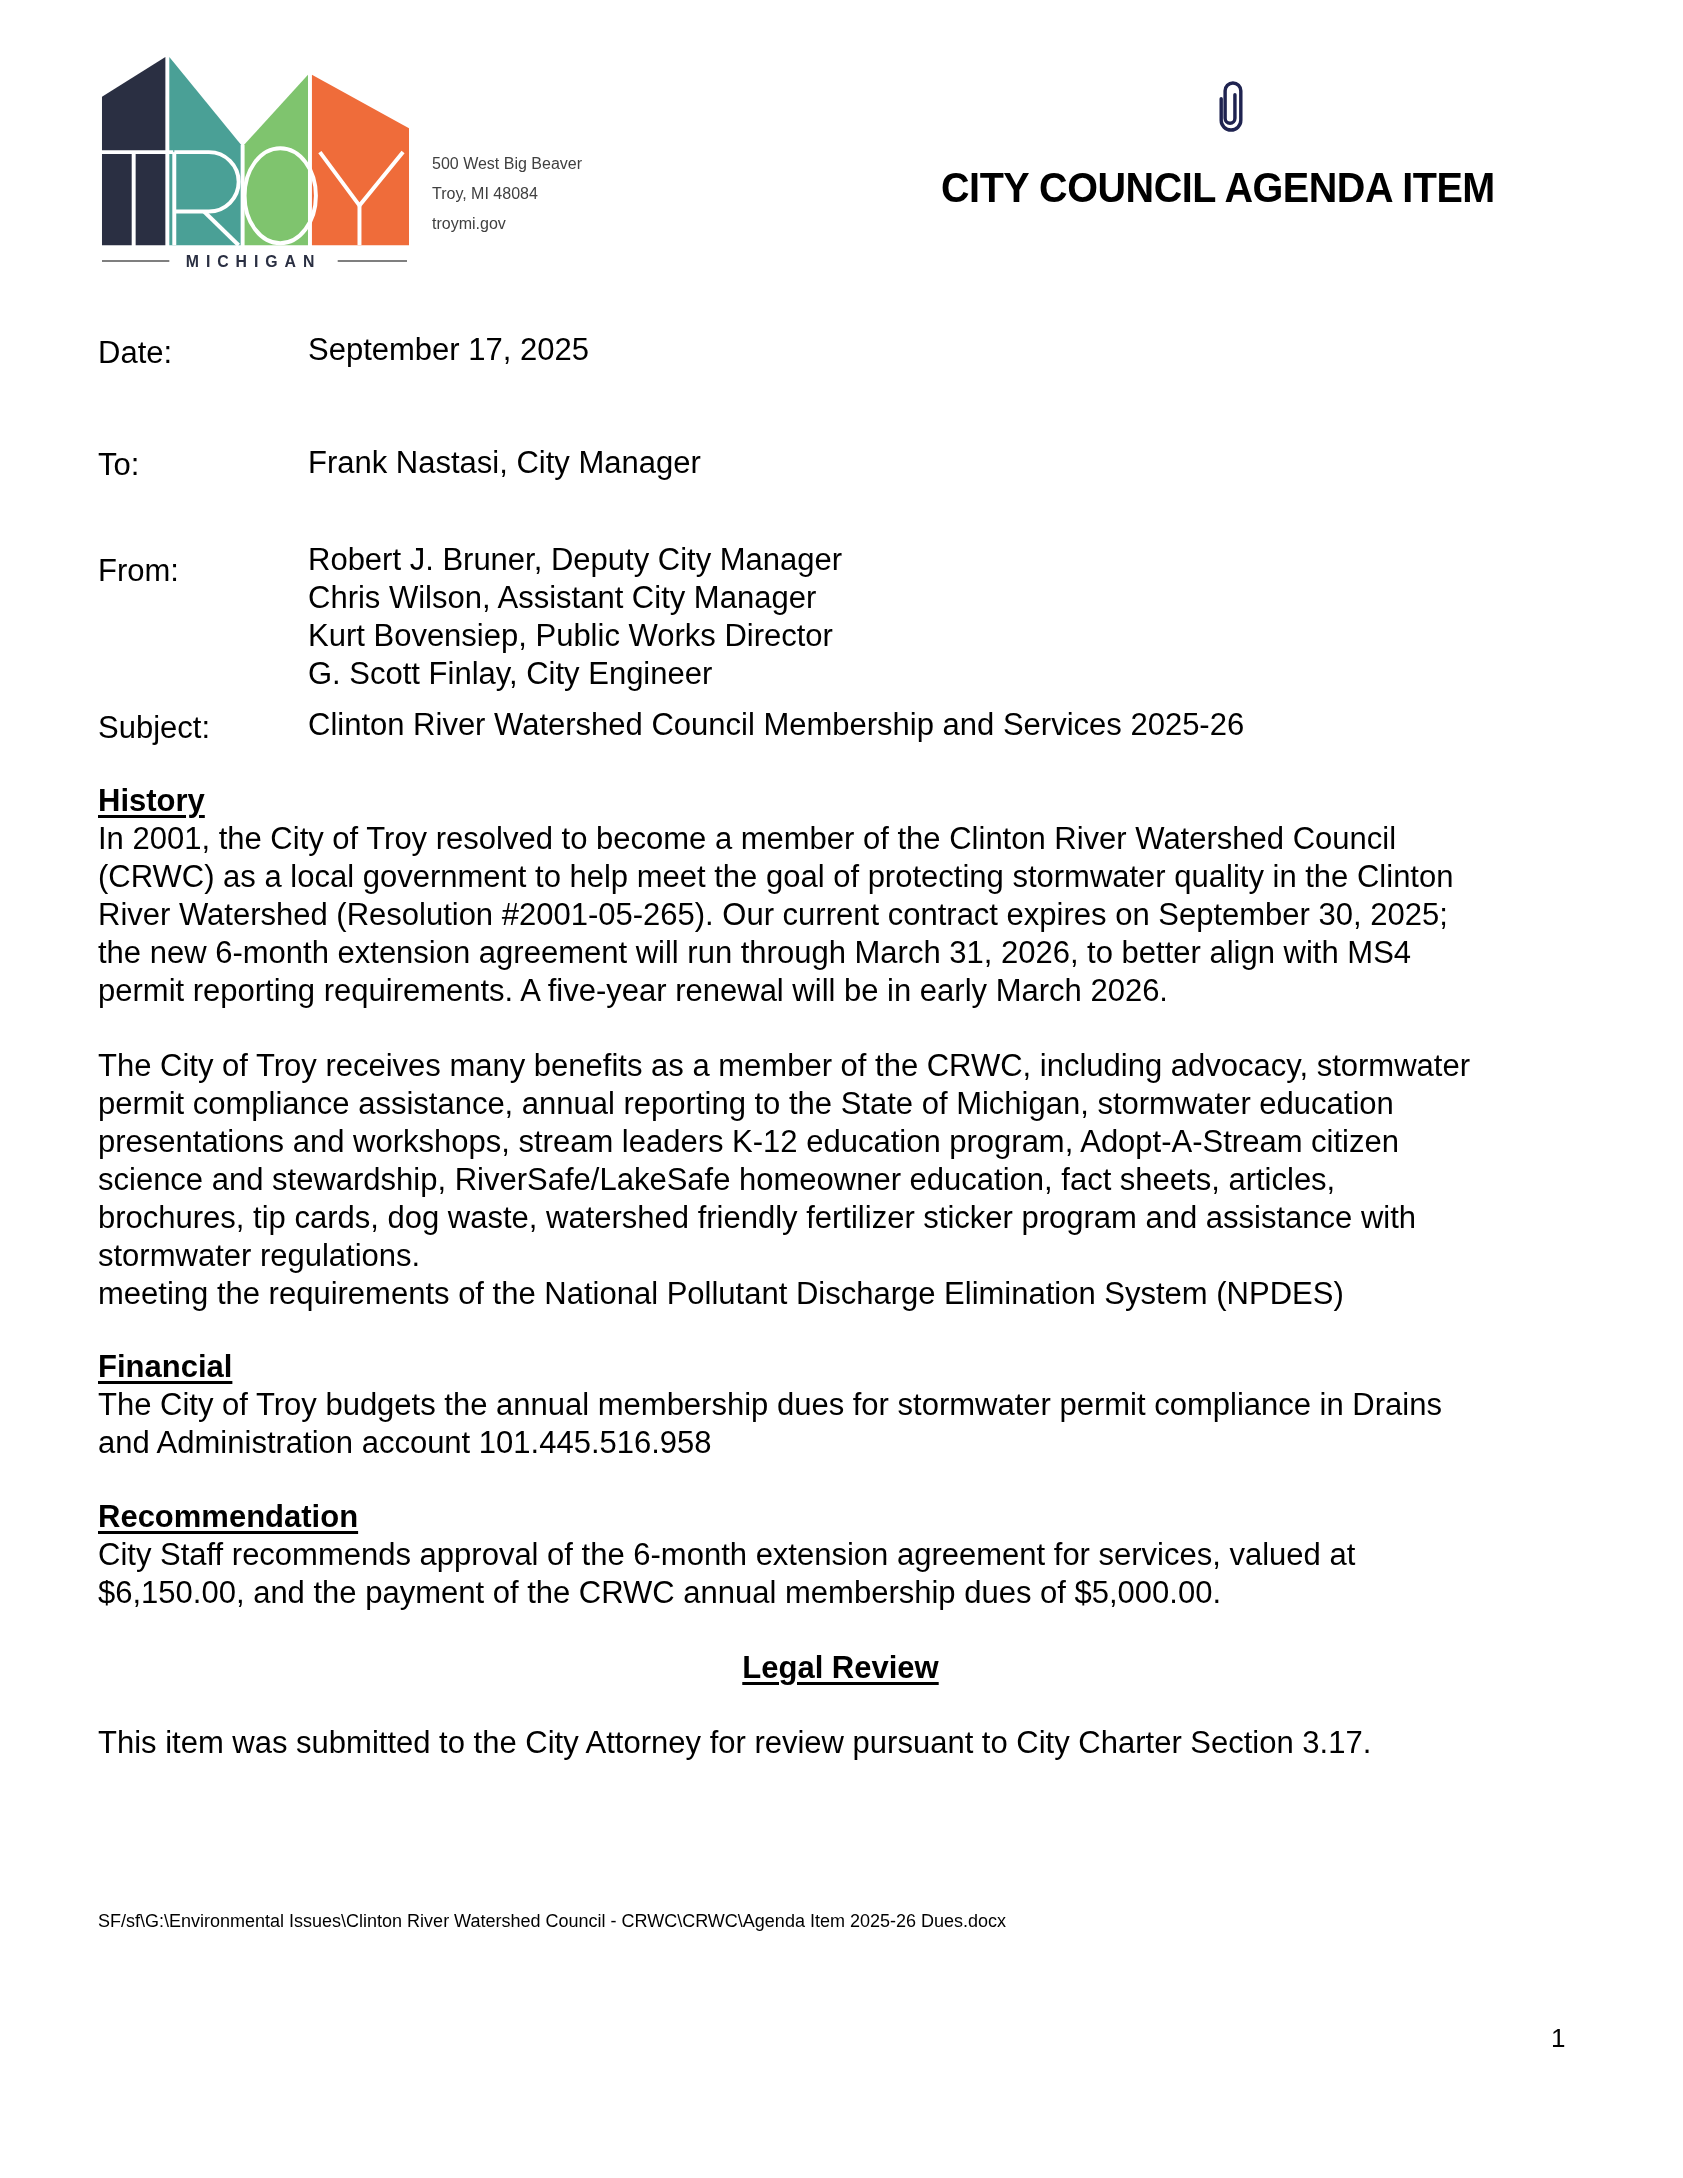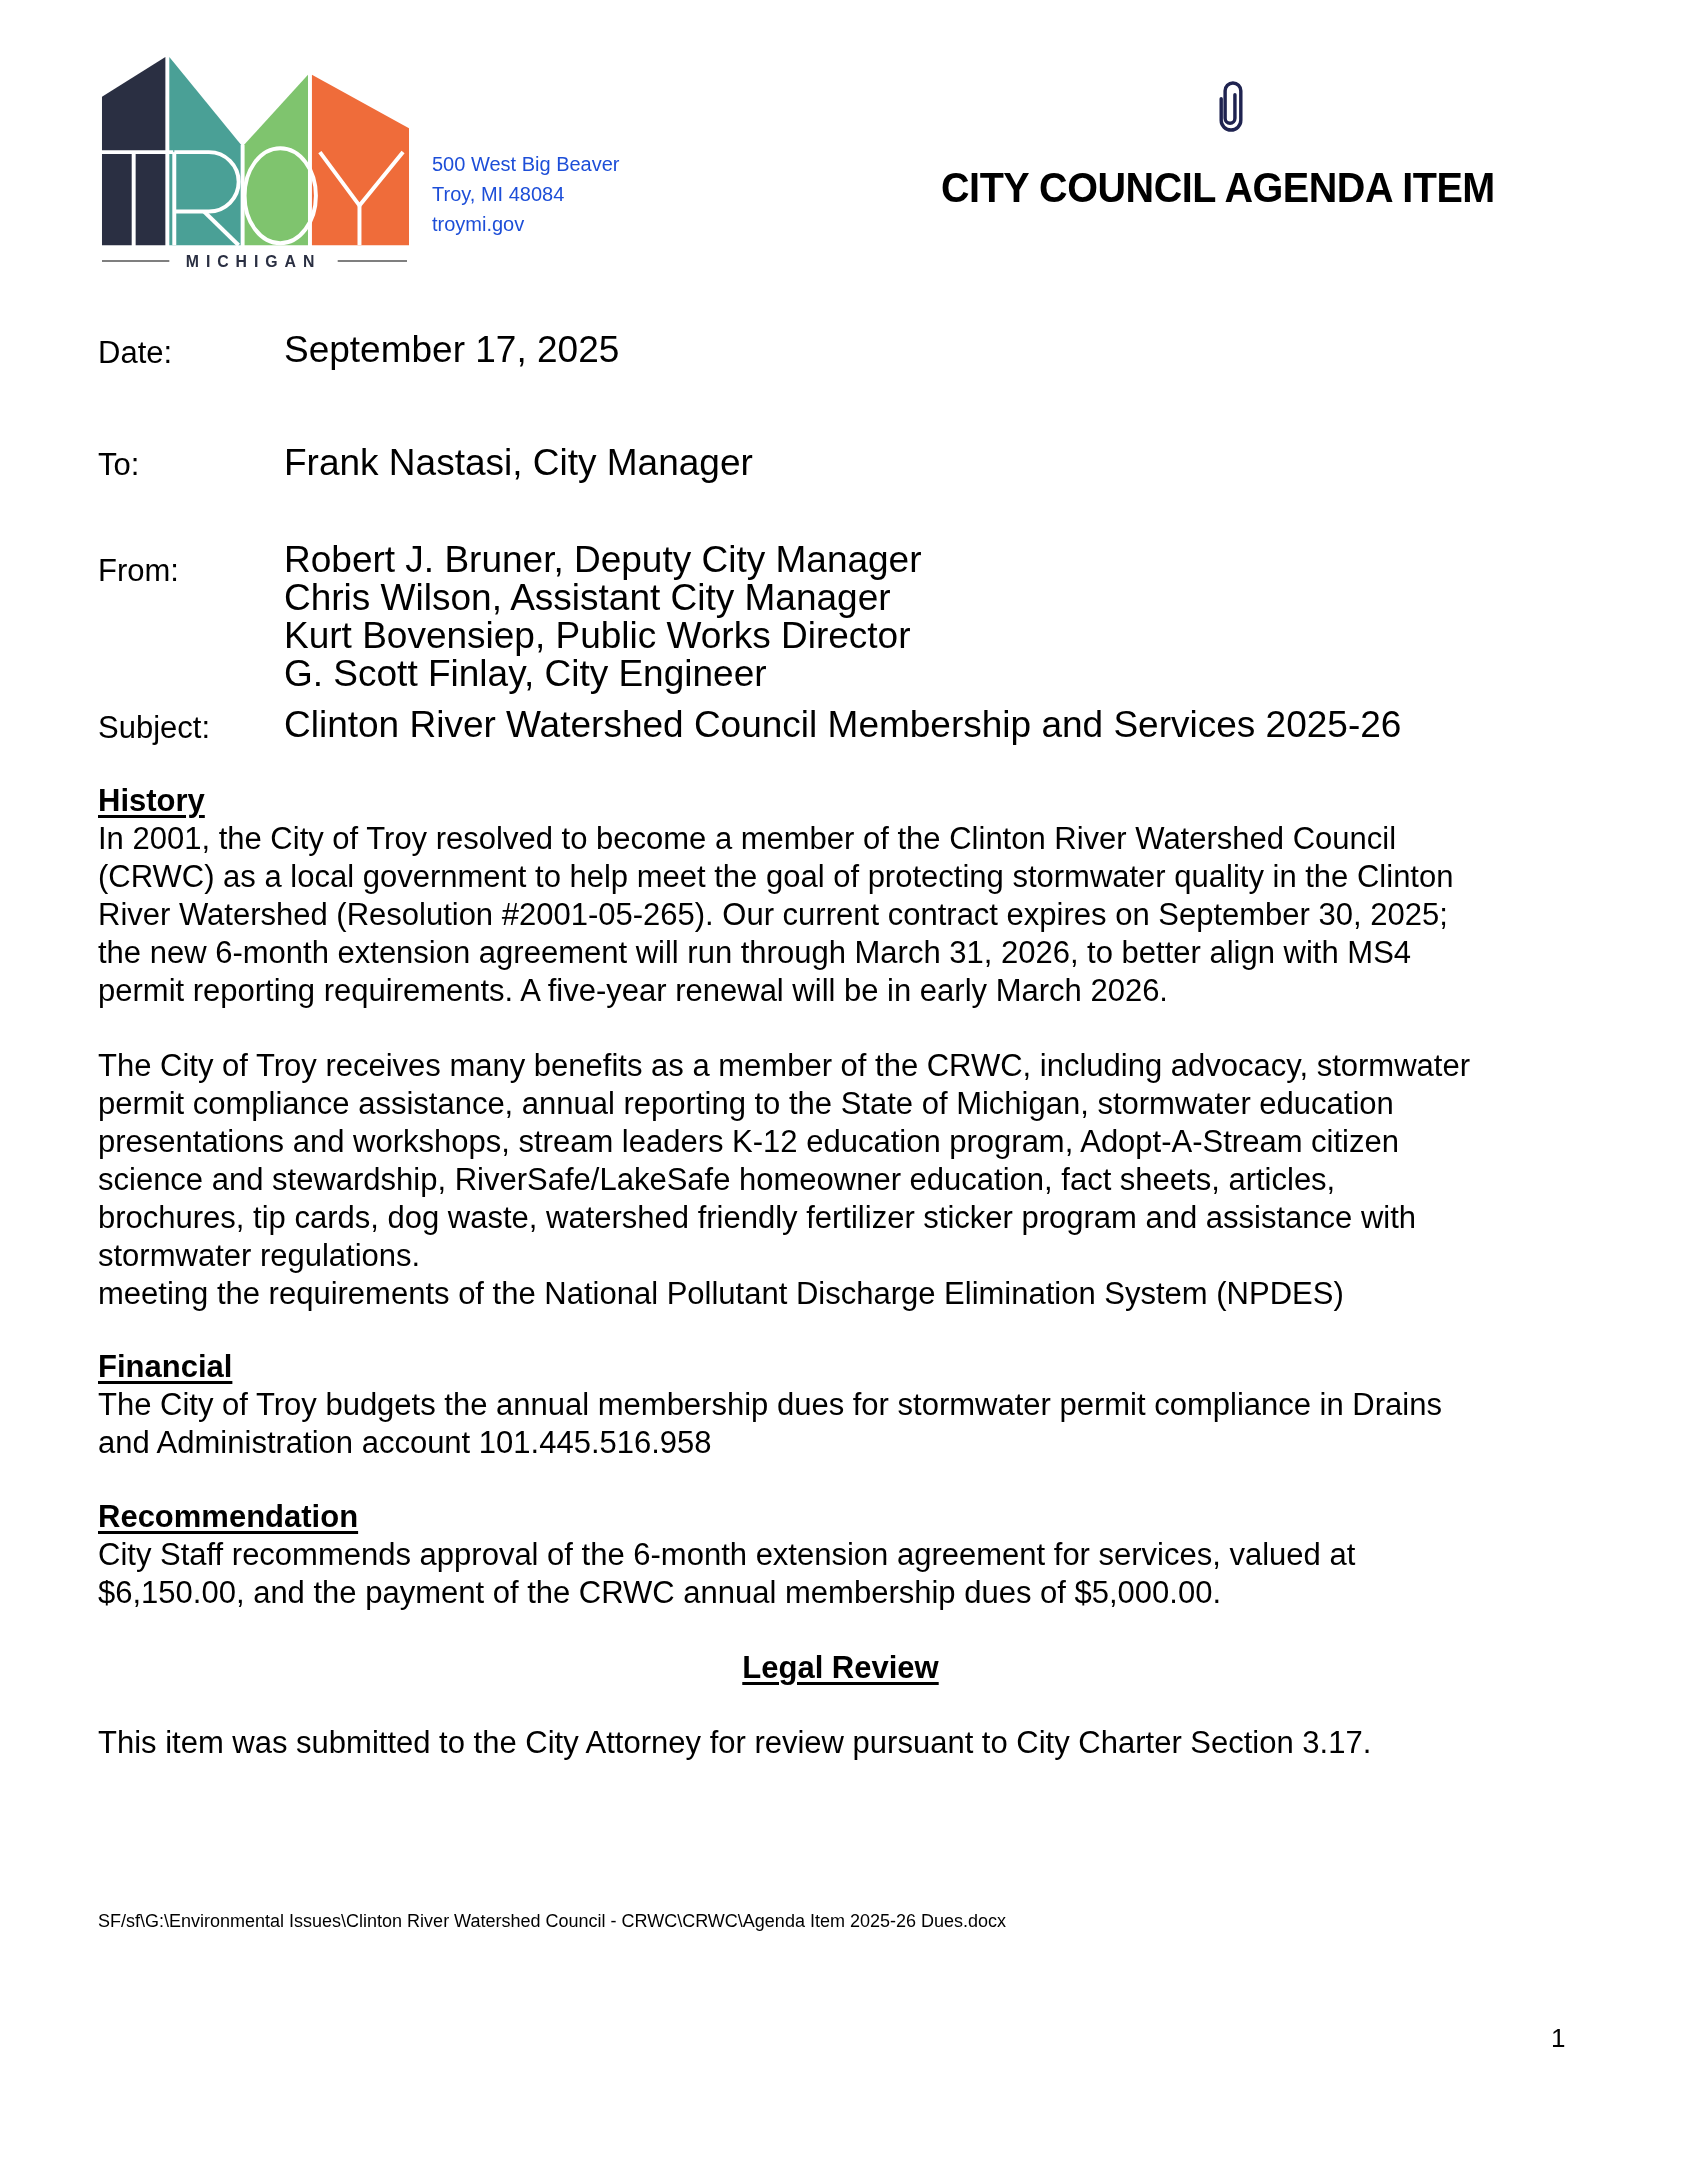--- a/index.html
+++ b/index.html
@@ -1,26 +1,26 @@
 <!DOCTYPE html>
 <html><head>
 <meta charset="utf-8">
 <style>
   html, body { margin: 0; padding: 0; background: #ffffff; }
   body { width: 1683px; height: 2178px; position: relative; overflow: hidden;
          font-family: "Liberation Sans", sans-serif; color: #000; }
   .abs { position: absolute; }
   .logo { left: 100px; top: 57px; width: 309px; height: 213px; }
-  .address { left: 432px; top: 149px; font-size: 20px; line-height: 30px; color: #1d4ed8; }
+  .address { left: 432px; top: 149px; font-size: 16px; line-height: 30px; color: #404040; }
   .address div { white-space: nowrap; }
   .clip { left: 1217px; top: 81px; width: 28px; height: 51px; }
   .title { left: 941px; top: 163px; font-size: 43px; font-weight: bold; letter-spacing: -0.5px;
            white-space: nowrap; transform: scaleX(0.92); transform-origin: left center; }
   .meta-label { left: 98px; font-size: 31px; }
-  .meta-value { left: 284px; font-size: 37px; line-height: 38px; }
+  .meta-value { left: 308px; font-size: 31px; line-height: 38px; }
   .meta-value div { white-space: nowrap; }
   .section { left: 98px; width: 1485px; font-size: 31px; line-height: 38px; }
   .heading { font-weight: bold; text-decoration: underline; text-decoration-thickness: 3px;
              text-underline-offset: 4px; }
   .line { white-space: nowrap; }
   .footer-path { left: 98px; top: 1911px; font-size: 18px; white-space: nowrap; }
   .page-num { left: 1551px; top: 2023px; font-size: 26px; }
 </style>
 </head>
 <body>

